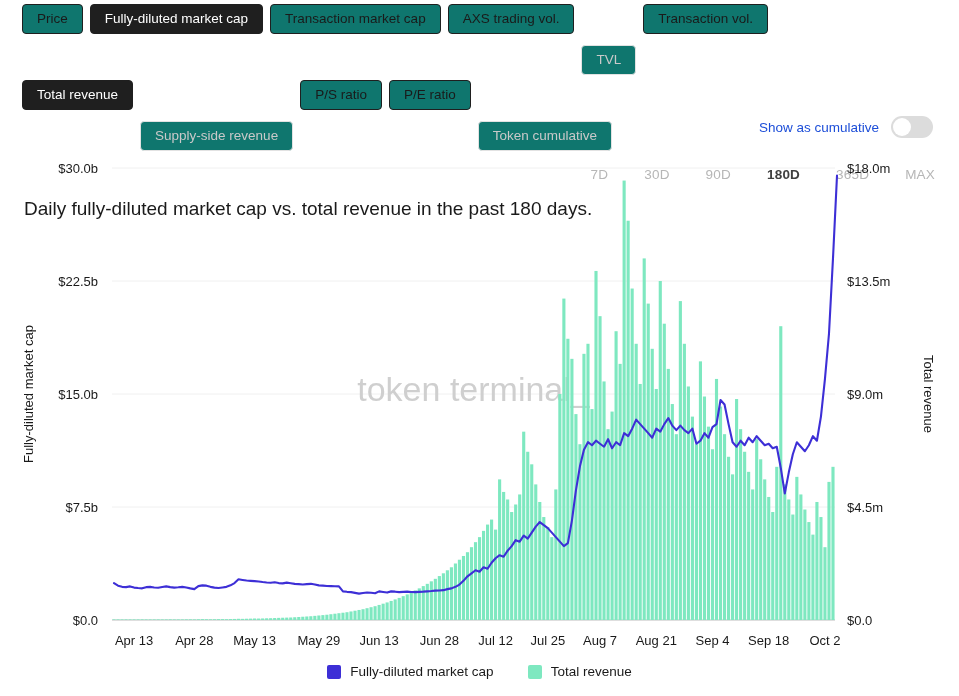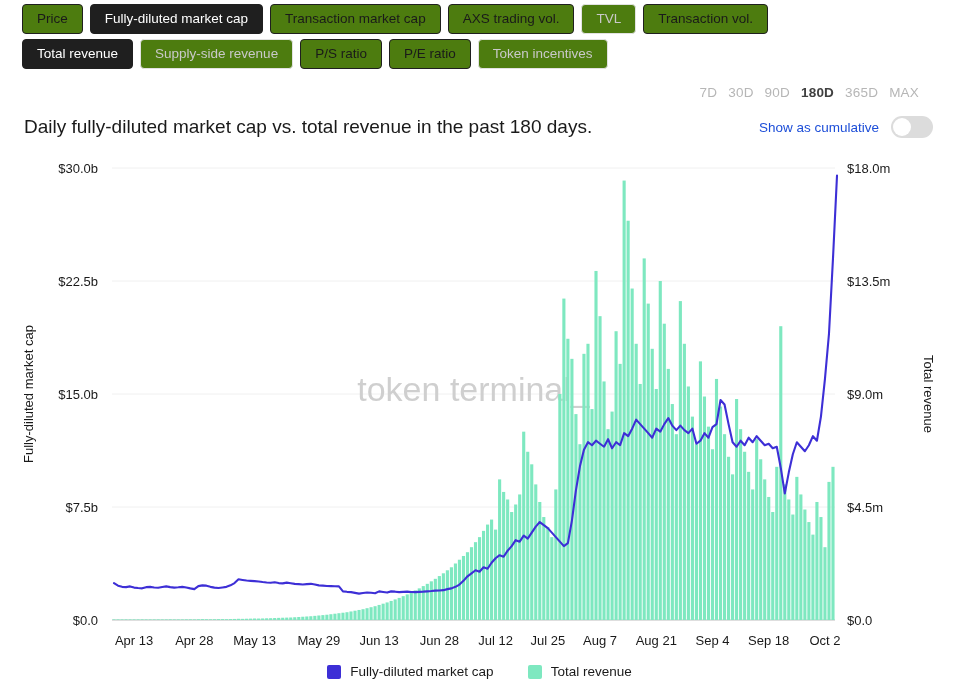--- a/index.html
+++ b/index.html
@@ -22,46 +22,47 @@
     margin-bottom: 5px;
   }
   .metric-btn {
     height: 30px;
     padding: 0 14px;
     display: flex;
     align-items: center;
     justify-content: center;
     border: 1.5px solid #1f1f1f;
     border-radius: 4px;
-    background: #4d7c0f;
+    background: #0f766e;
     color: #1a1a1a;
     font-size: 13.5px;
     line-height: 1;
     white-space: nowrap;
     cursor: pointer;
     font-family: "Liberation Sans", sans-serif;
   }
   .metric-btn.active {
     background: #1f1f1f;
     color: #ffffff;
     border-color: #1f1f1f;
   }
   .metric-btn.disabled {
     border-color: #e2e2e2;
     color: #c9c9c9;
     cursor: default;
+    margin-top: 41px;
   }
 
   
   #range-row {
     display: flex;
     justify-content: flex-end;
     align-items: center;
-    gap: 11px;
-    padding: 8px 40px 0 0;
+    gap: 36px;
+    padding: 8px 24px 0 0;
     height: 28px;
   }
   .range-btn {
     font-size: 13.5px;
     color: #b6b6b6;
     cursor: pointer;
     letter-spacing: 0.2px;
   }
   .range-btn.active { color: #404040; font-weight: bold; }
 
@@ -147,21 +148,21 @@
       <div class="metric-btn">Transaction market cap</div>
       <div class="metric-btn">AXS trading vol.</div>
       <div class="metric-btn disabled">TVL</div>
       <div class="metric-btn">Transaction vol.</div>
     </div>
     <div class="metric-row">
       <div class="metric-btn active">Total revenue</div>
       <div class="metric-btn disabled">Supply-side revenue</div>
       <div class="metric-btn">P/S ratio</div>
       <div class="metric-btn">P/E ratio</div>
-      <div class="metric-btn disabled">Token incentives</div>
+      <div class="metric-btn disabled">Token cumulative</div>
     </div>
   </div>
 
 <div id="range-row">
     <span class="range-btn">7D</span>
     <span class="range-btn">30D</span>
     <span class="range-btn">90D</span>
     <span class="range-btn active">180D</span>
     <span class="range-btn">365D</span>
     <span class="range-btn">MAX</span>

